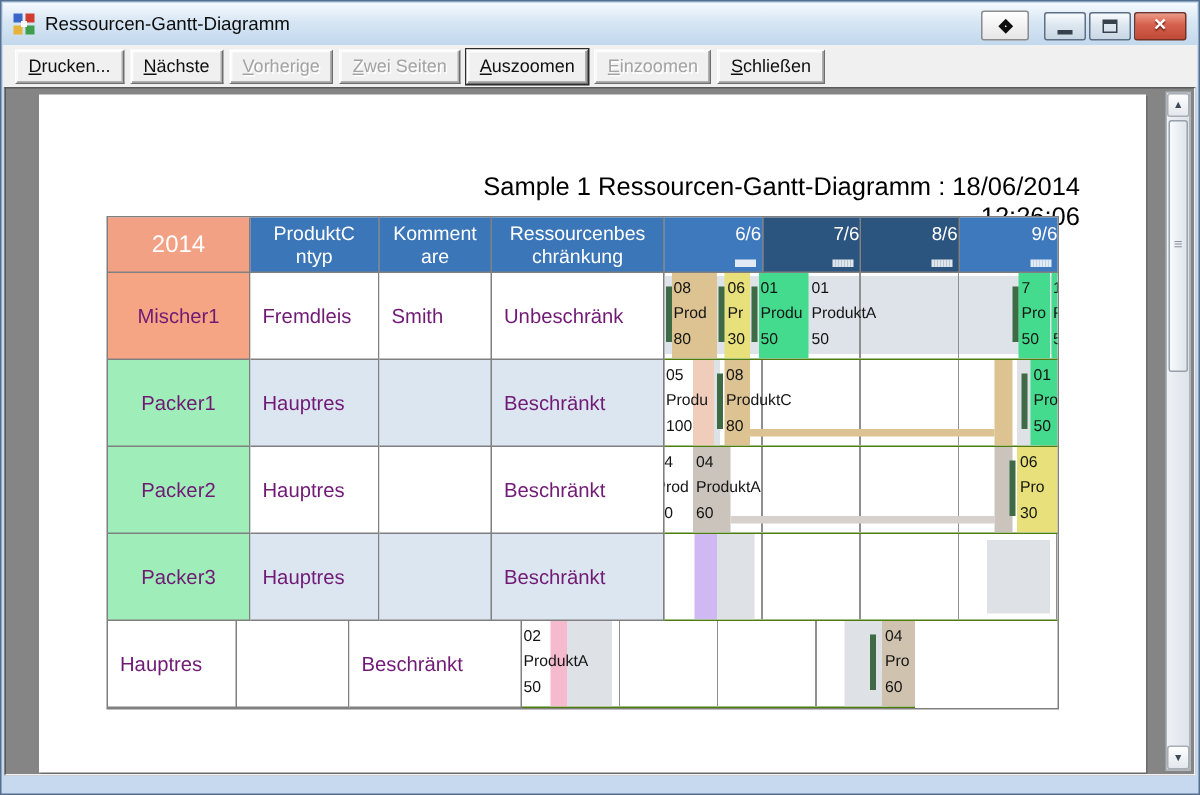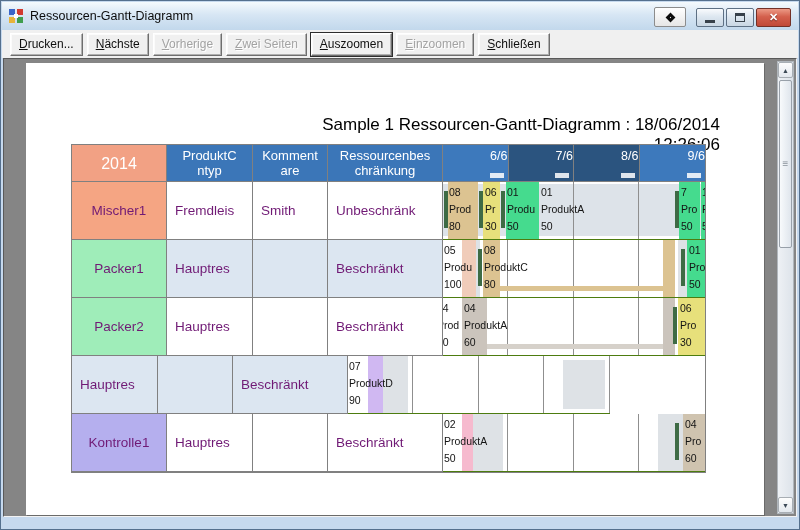--- a/index.html
+++ b/index.html
@@ -299,37 +299,32 @@
               <div class="g-m" style="left: 230px;"></div>
               <div class="g-bar" style="left: 235px; width: 27px; background: rgb(231, 224, 123);"></div>
               <div class="g-label" style="left: 237px;">
                 <div>06</div>
                 <div>Pro</div>
                 <div>30</div>
               </div>
             </div>
           </div>
           <div class="trow">
+            <div class="cell name" style="background: rgb(159, 237, 185);">Packer3</div>
             <div class="cell v0" style="background: rgb(220, 230, 241);">Hauptres</div>
             <div class="cell v1" style="background: rgb(220, 230, 241);"></div>
             <div class="cell v2" style="background: rgb(220, 230, 241);">Beschränkt</div>
             <div class="gcell">
               <div class="gridlines"></div>
               <div class="g-bar" style="left: 20px; width: 15px; background: rgb(208, 184, 242);"></div>
               <div class="g-bar" style="left: 35px; width: 25px; background: rgb(222, 226, 230);"></div>
-              <div class="g-label" style="left: 1px;">
-                <div>07</div>
-                <div>ProduktD</div>
-                <div>90</div>
-              </div>
               <div class="g-bar" style="left: 215px; width: 42px; background: rgb(222, 226, 230); top: 4px; bottom: 4px;"></div>
             </div>
           </div>
           <div class="trow">
-            <div class="cell name" style="background: rgb(181, 175, 238);">Kontrolle1</div>
             <div class="cell v0" style="background: rgb(255, 255, 255);">Hauptres</div>
             <div class="cell v1" style="background: rgb(255, 255, 255);"></div>
             <div class="cell v2" style="background: rgb(255, 255, 255);">Beschränkt</div>
             <div class="gcell">
               <div class="gridlines"></div>
               <div class="g-bar" style="left: 19px; width: 11px; background: rgb(246, 186, 206);"></div>
               <div class="g-bar" style="left: 30px; width: 30px; background: rgb(222, 226, 230);"></div>
               <div class="g-label" style="left: 1px;">
                 <div>02</div>
                 <div>ProduktA</div>

